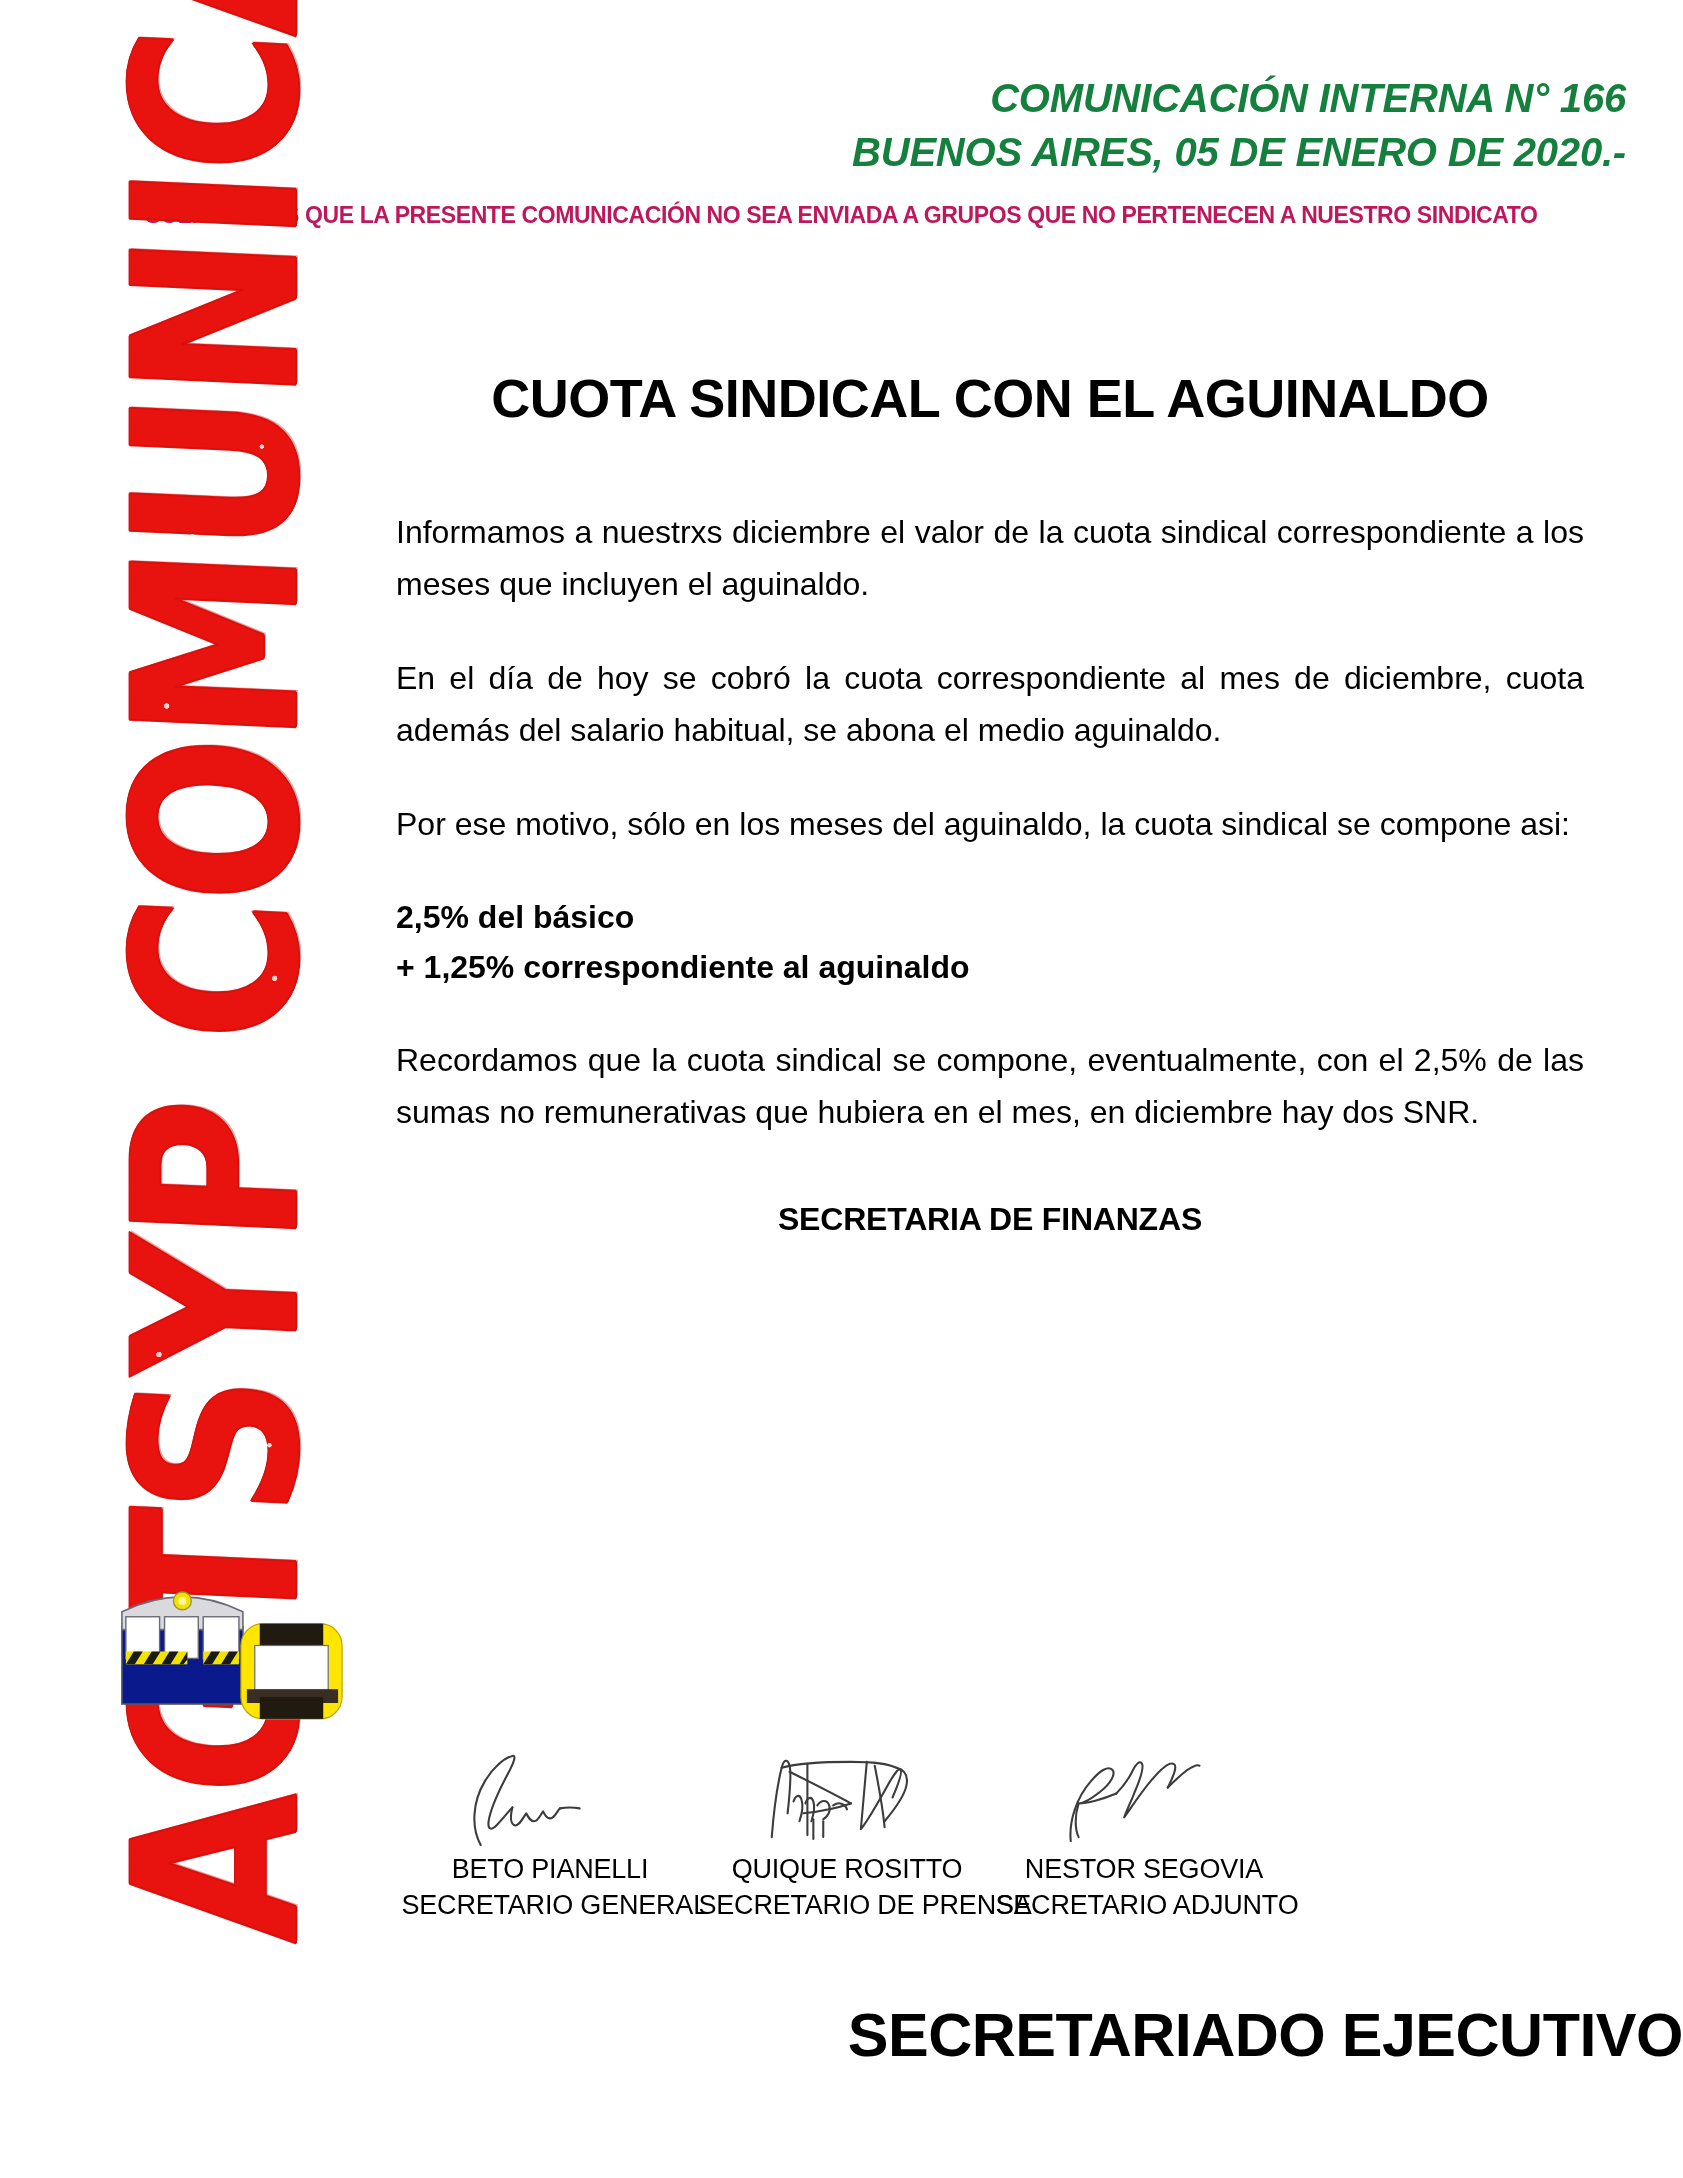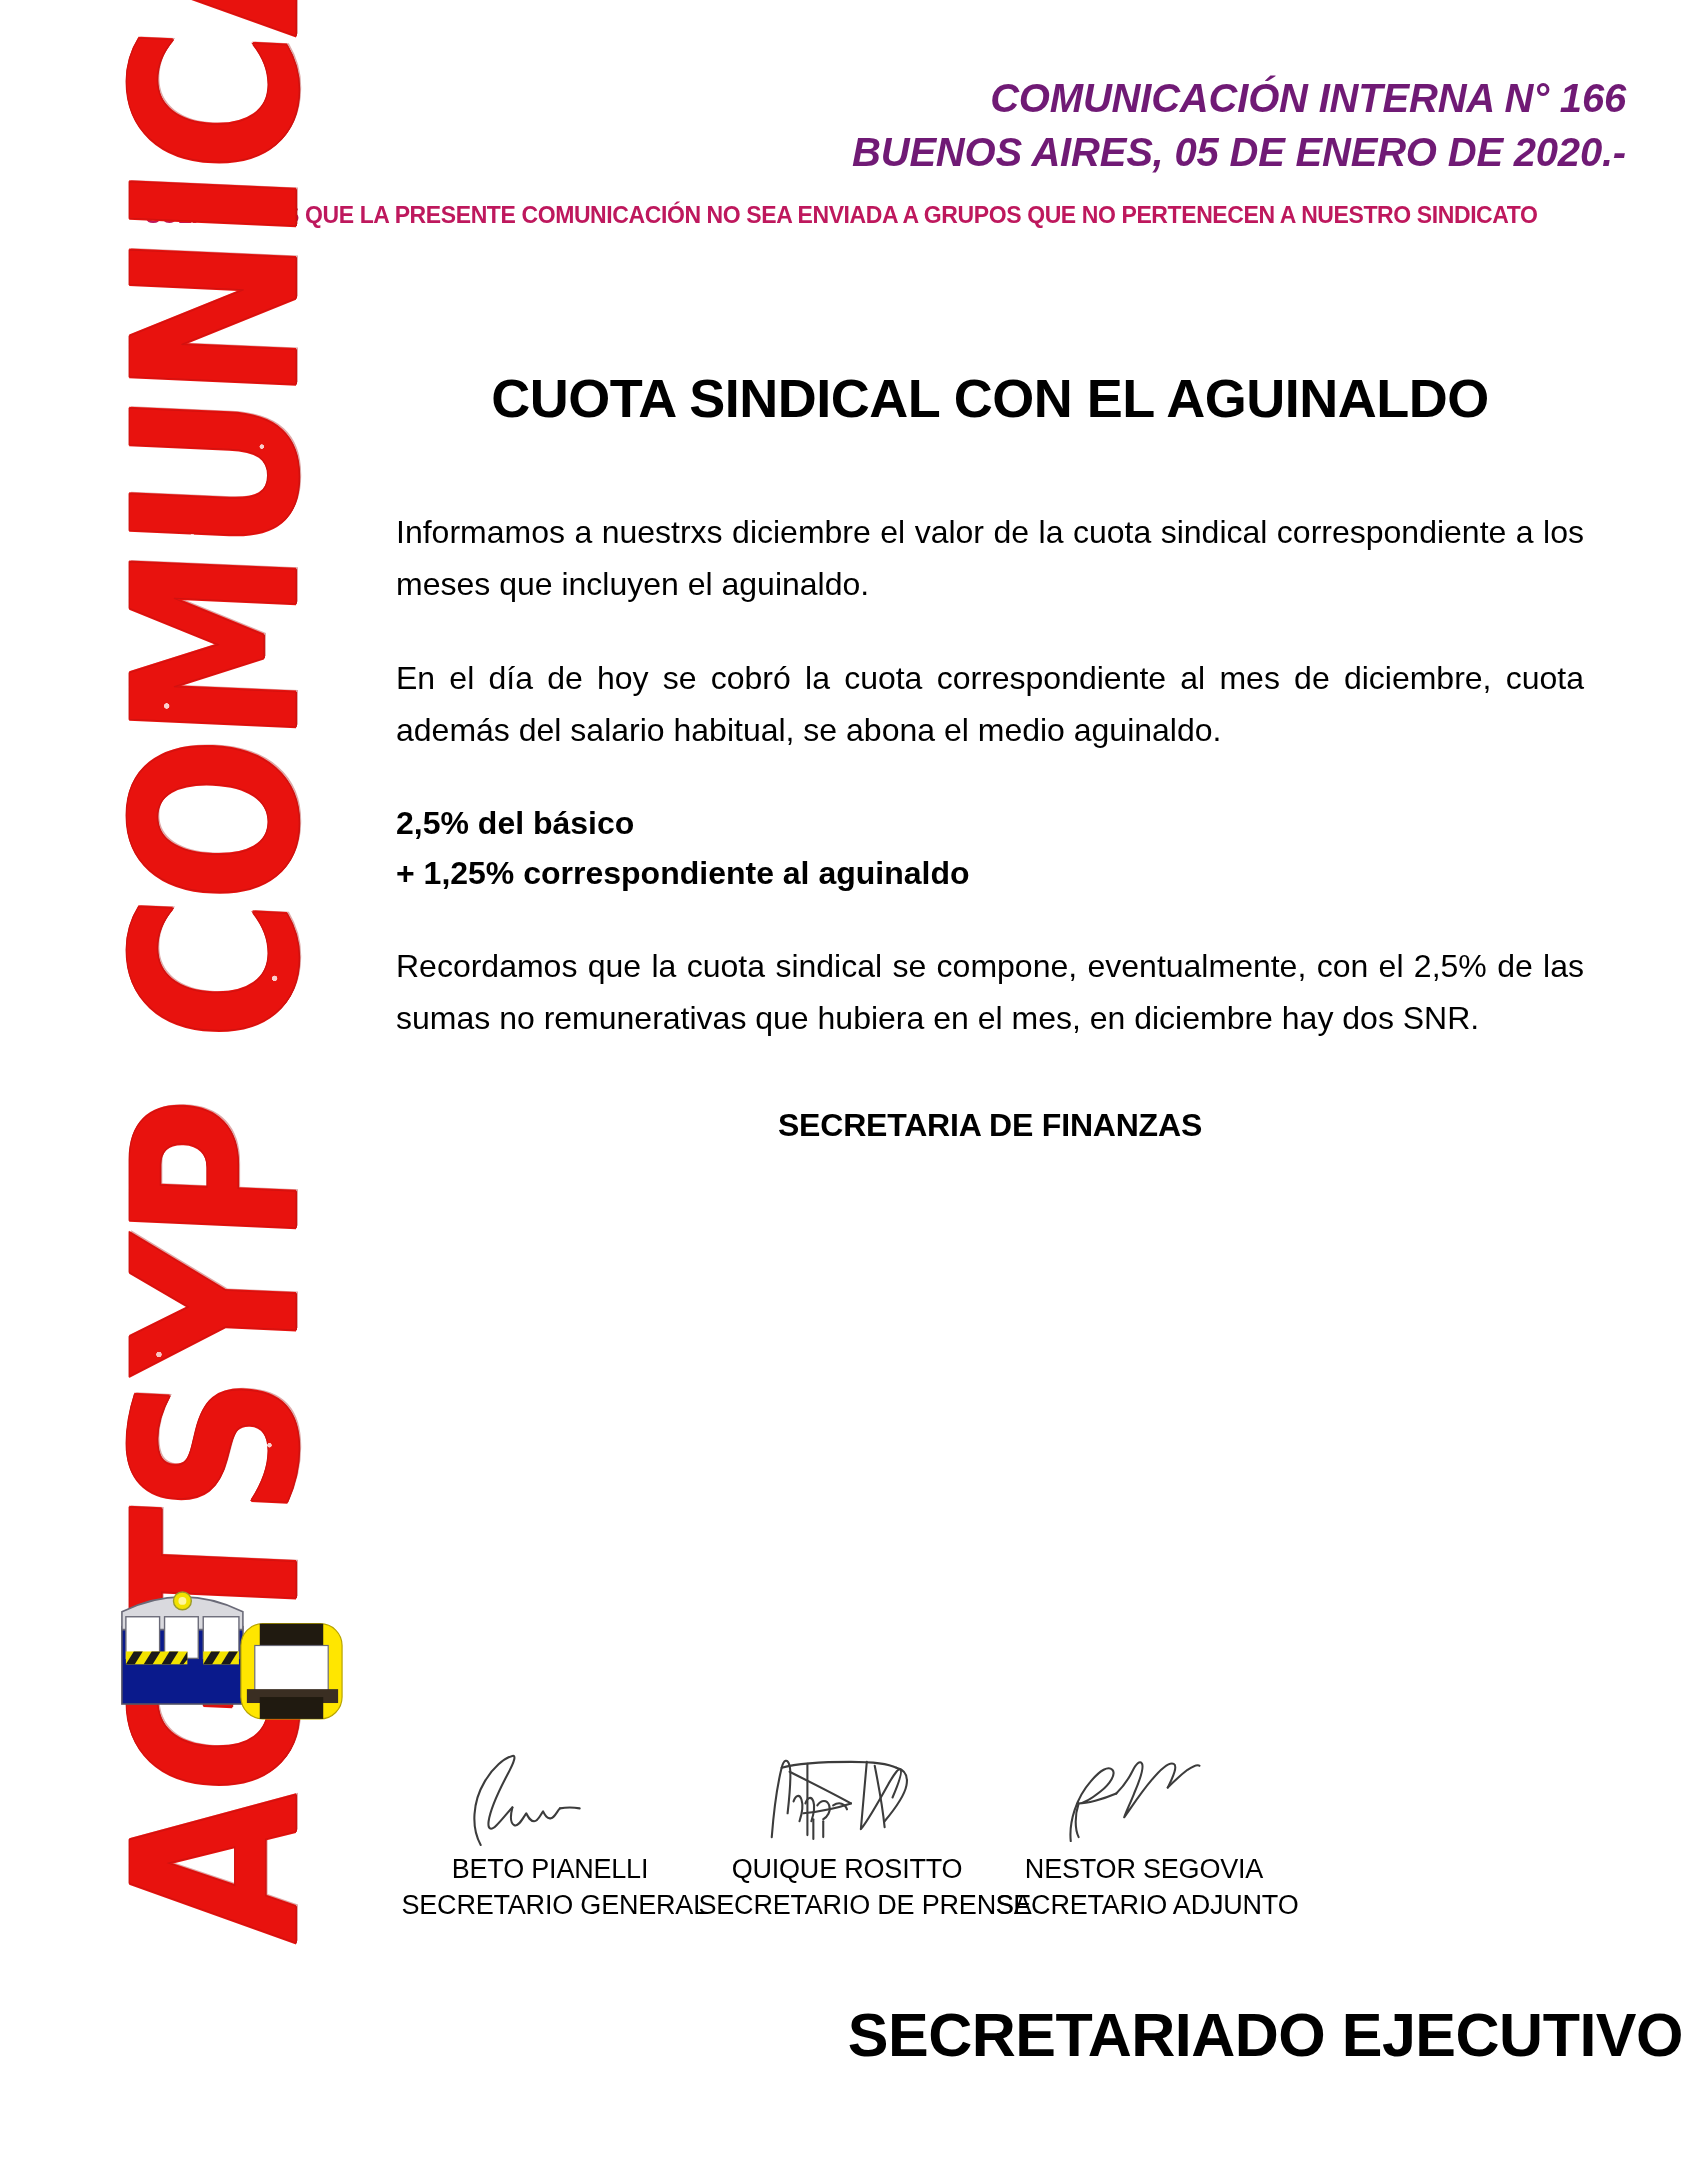--- a/index.html
+++ b/index.html
@@ -20,21 +20,21 @@
   .header-block {
     position: absolute;
     top: 71px;
     left: 0;
     width: 1683px;
     padding-right: 57px;
     box-sizing: border-box;
     text-align: right;
   }
   .header-line {
-    color: #701a75;
+    color: #15803d;
     font-weight: bold;
     font-style: italic;
     font-size: 40px;
     line-height: 54px;
     letter-spacing: -0.2px;
     white-space: nowrap;
   }
   .notice-line {
     position: absolute;
     top: 202px;
@@ -248,20 +248,21 @@
       <rect x="149" y="126" width="64" height="22" fill="#201A10"></rect>
     </g>
   </svg>
 </div>
 
 <div class="content">
   <h1 class="doc-title">CUOTA SINDICAL CON EL AGUINALDO</h1>
 
   <p class="para sp-1">Informamos a nuestrxs diciembre el valor de la cuota sindical correspondiente a los meses que incluyen el aguinaldo.</p>
   <p class="para sp-n">En el día de hoy se cobró la cuota correspondiente al mes de diciembre, cuota además del salario habitual, se abona el medio aguinaldo.</p>
+  <p class="para sp-n">Por ese motivo, sólo en los meses del aguinaldo, la cuota sindical se compone asi:</p>
   <p class="para bold sp-n">2,5% del básico</p>
   <p class="para bold">+ 1,25% correspondiente al aguinaldo</p>
   <p class="para sp-n">Recordamos que la cuota sindical se compone, eventualmente, con el 2,5% de las sumas no remunerativas que hubiera en el mes, en diciembre hay dos SNR.</p>
 
   <div class="signoff">SECRETARIA DE FINANZAS</div>
 </div>
 
 <div class="sig-block">
   <div class="sig-row">
     <div class="sig-cell">

